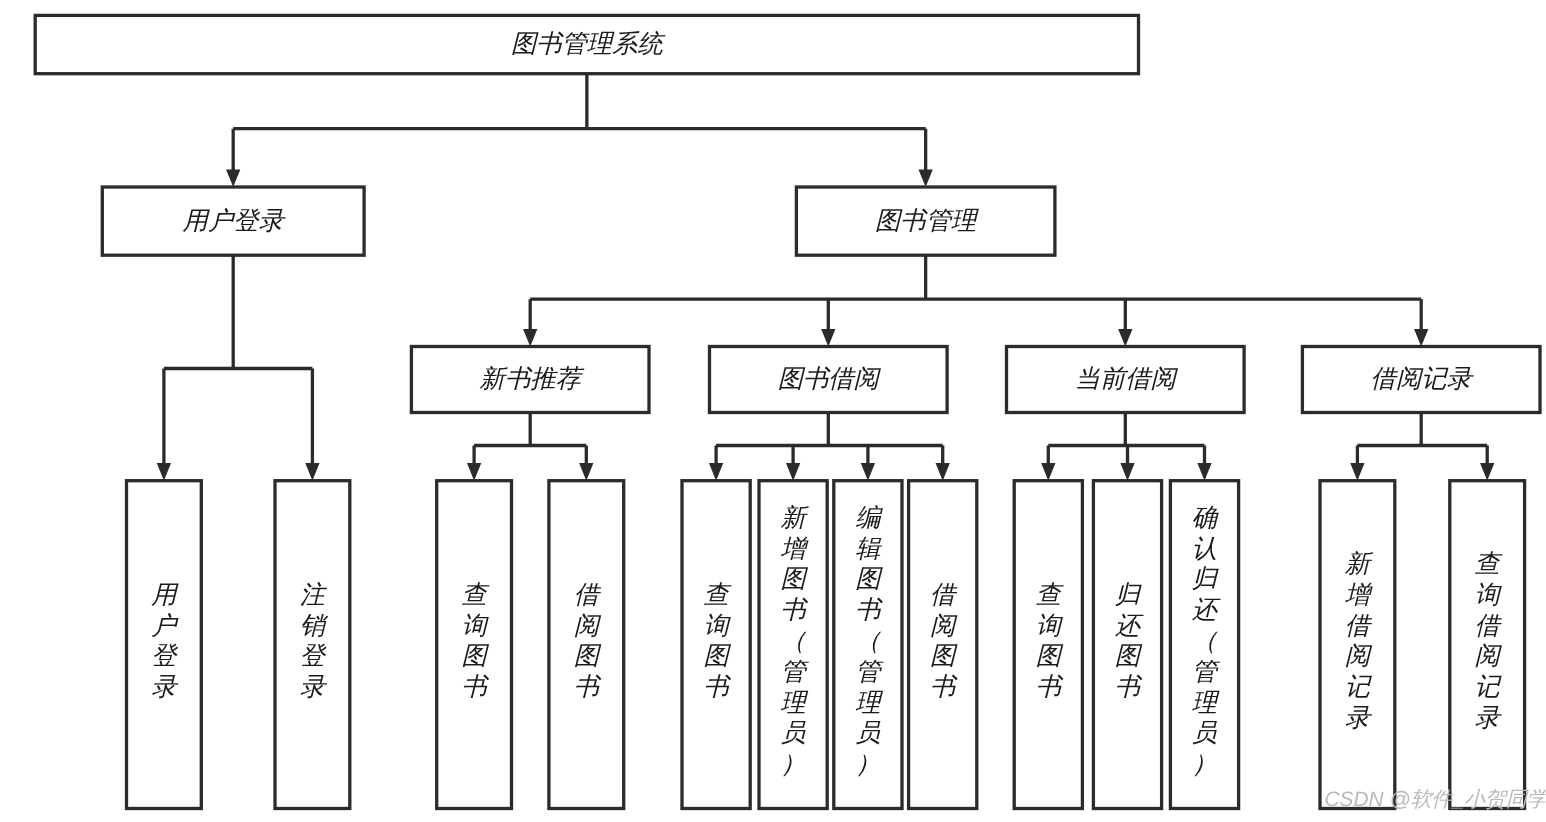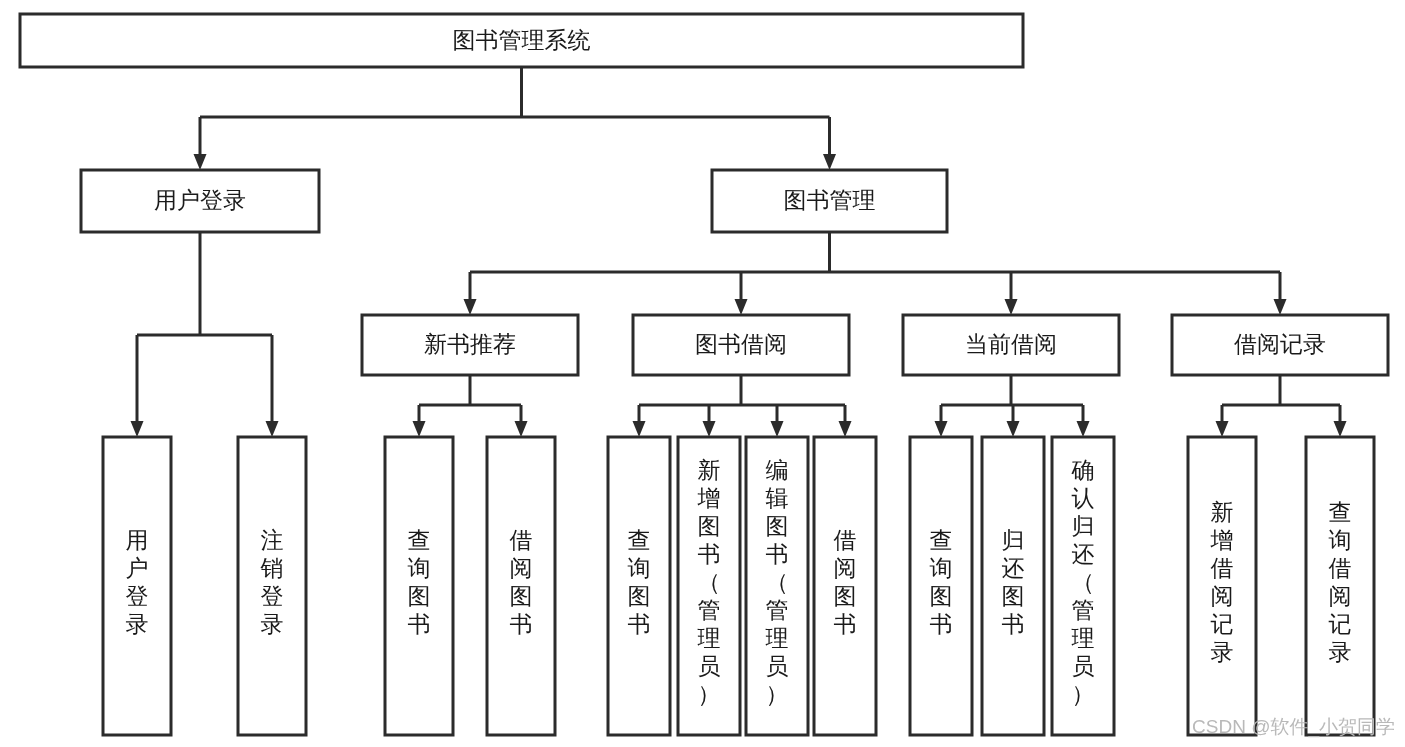--- a/index.html
+++ b/index.html
@@ -9,24 +9,25 @@
   }
   body {
     width: 1405px;
     height: 747px;
     font-family: "Liberation Sans", "DejaVu Sans", sans-serif;
     overflow: hidden;
     position: relative;
   }
   #diagram-root {
     position: absolute;
-    left: 0;
+    left: 12px;
     top: 0;
     width: 1338px;
     height: 747px;
+    font-style: italic;
   }
   svg.flow {
     display: block;
     width: 1405px;
     height: 747px;
   }
   .node-rect {
     fill: #ffffff;
     stroke: #2b2b2b;
     stroke-width: 3;

